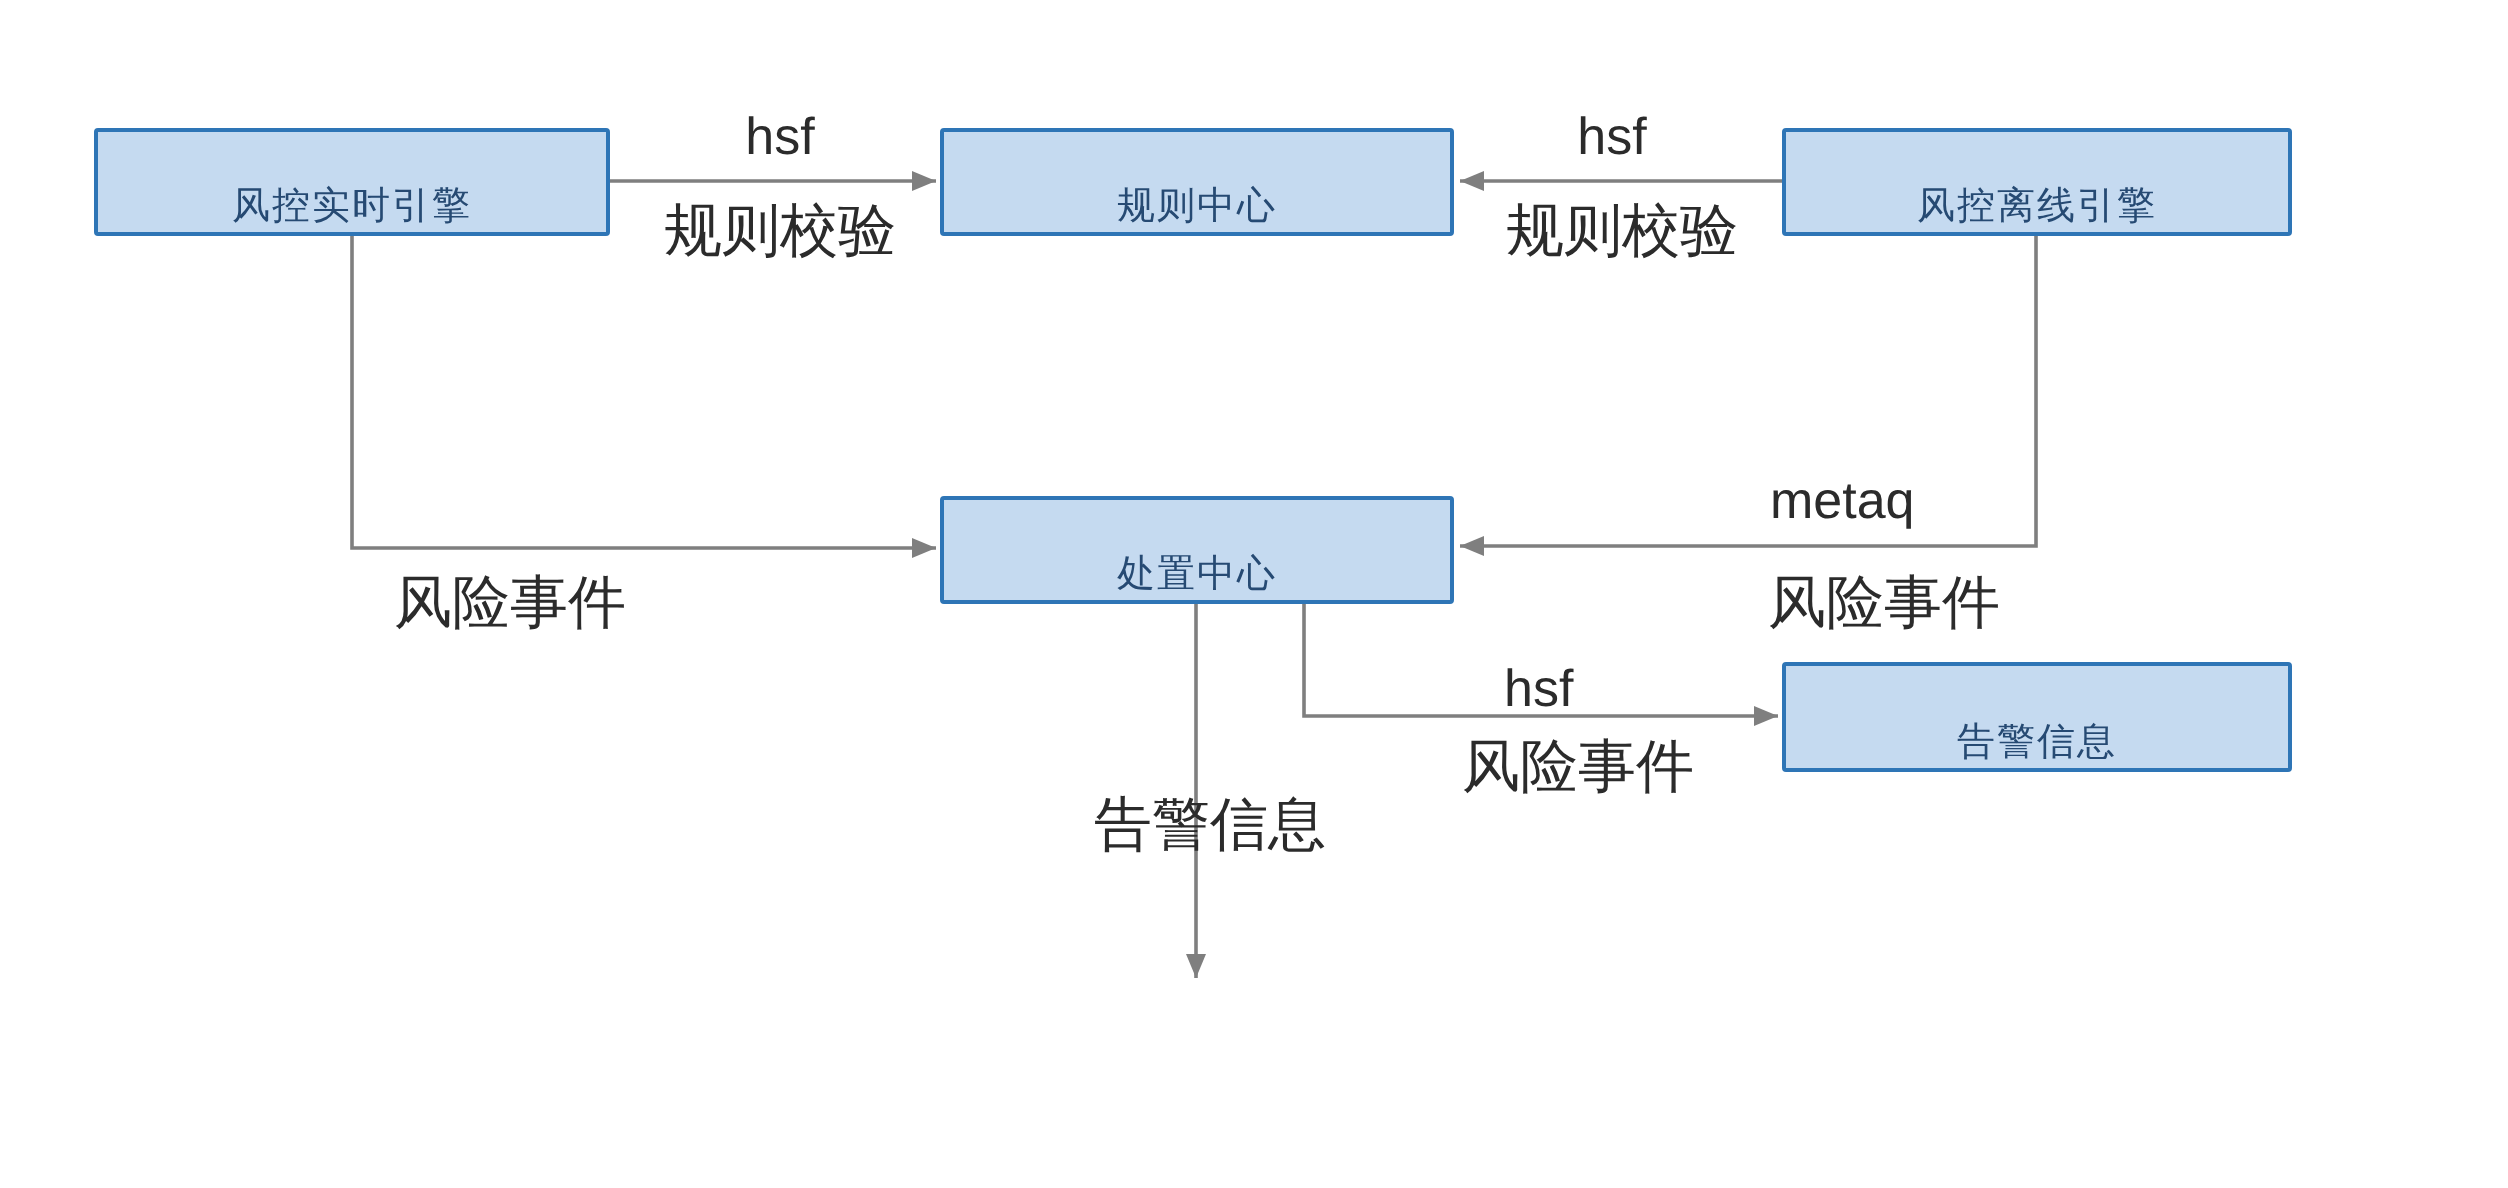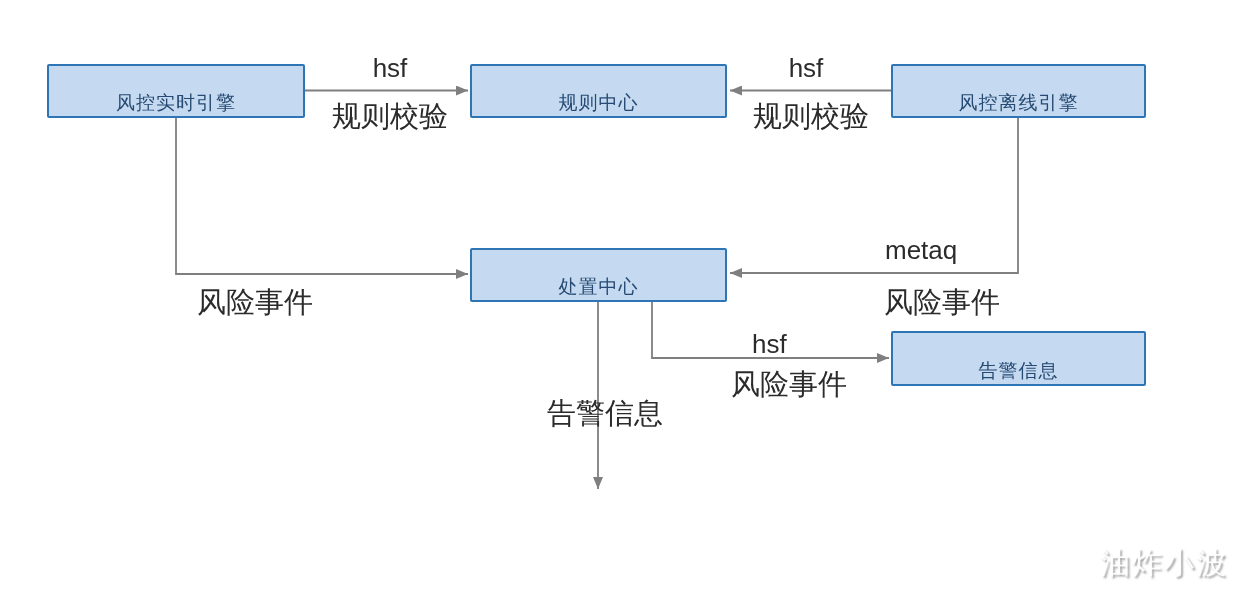--- a/index.html
+++ b/index.html
@@ -105,15 +105,14 @@
   <div class="edge-label" style="left:197px; top:285px;">风险事件</div>
 
   <div class="edge-label latin" style="left:885px; top:235px;">metaq</div>
   <div class="edge-label" style="left:884px; top:285px;">风险事件</div>
 
   <div class="edge-label latin" style="left:752px; top:329px;">hsf</div>
   <div class="edge-label" style="left:731px; top:367px;">风险事件</div>
 
   <div class="edge-label" style="left:547px; top:396px;">告警信息</div>
 
-  <div class="watermark">油炸小波</div>
 
 </div>
 
 </body></html>

